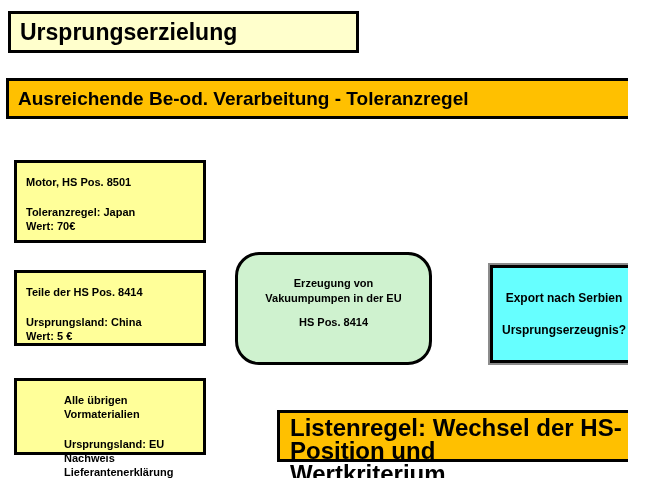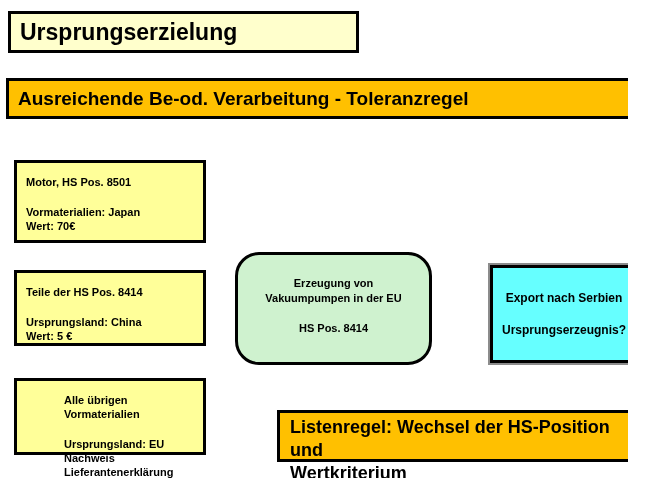--- a/index.html
+++ b/index.html
@@ -59,62 +59,62 @@
   .process-box {
     left: 235px; top: 252px;
     width: 197px; height: 113px;
     background: #CFF2CF;
     border-radius: 24px;
     font-size: 11px;
     line-height: 15px;
     text-align: center;
     padding-top: 21px;
   }
-  .process-box .line-hs { margin-top: 15px; }
+  .process-box .line-hs { margin-top: 9px; }
   
   .export-box {
     left: 490px; top: 265px;
     width: 148px; height: 98px;
     background: #66FFFF;
     outline: 2px solid #8c8c8c;
     font-size: 12px;
     line-height: 14px;
     text-align: center;
     display: flex;
     flex-direction: column;
     justify-content: center;
     align-items: center;
   }
   .export-box .line-question { margin-top: 18px; }
   
   .rule-box {
     left: 277px; top: 410px;
     width: 357px; height: 52px;
     background: #FFC000;
-    font-size: 18px;
+    font-size: 24px;
     line-height: 23px;
     padding: 3px 0 0 10px;
   }
 </style>
 </head>
 <body>
 
 <div class="slide">
 
   <div class="box title-box">
     <span>Ursprungserzielung</span>
   </div>
 
   <div class="box header-box">
     <span>Ausreichende Be-od. Verarbeitung - Toleranzregel</span>
   </div>
 
   <div class="box mat-box mat-box-1">
     <div class="line-title">Motor, HS Pos. 8501</div>
-    <div class="line-origin">Vormaterialien: Japan</div>
+    <div class="line-origin">Toleranzregel: Japan</div>
     <div class="line-detail">Wert: 70€</div>
   </div>
 
   <div class="box mat-box mat-box-2">
     <div class="line-title">Teile der HS Pos. 8414</div>
     <div class="line-origin">Ursprungsland: China</div>
     <div class="line-detail">Wert: 5 €</div>
   </div>
 
   <div class="box mat-box mat-box-3">

